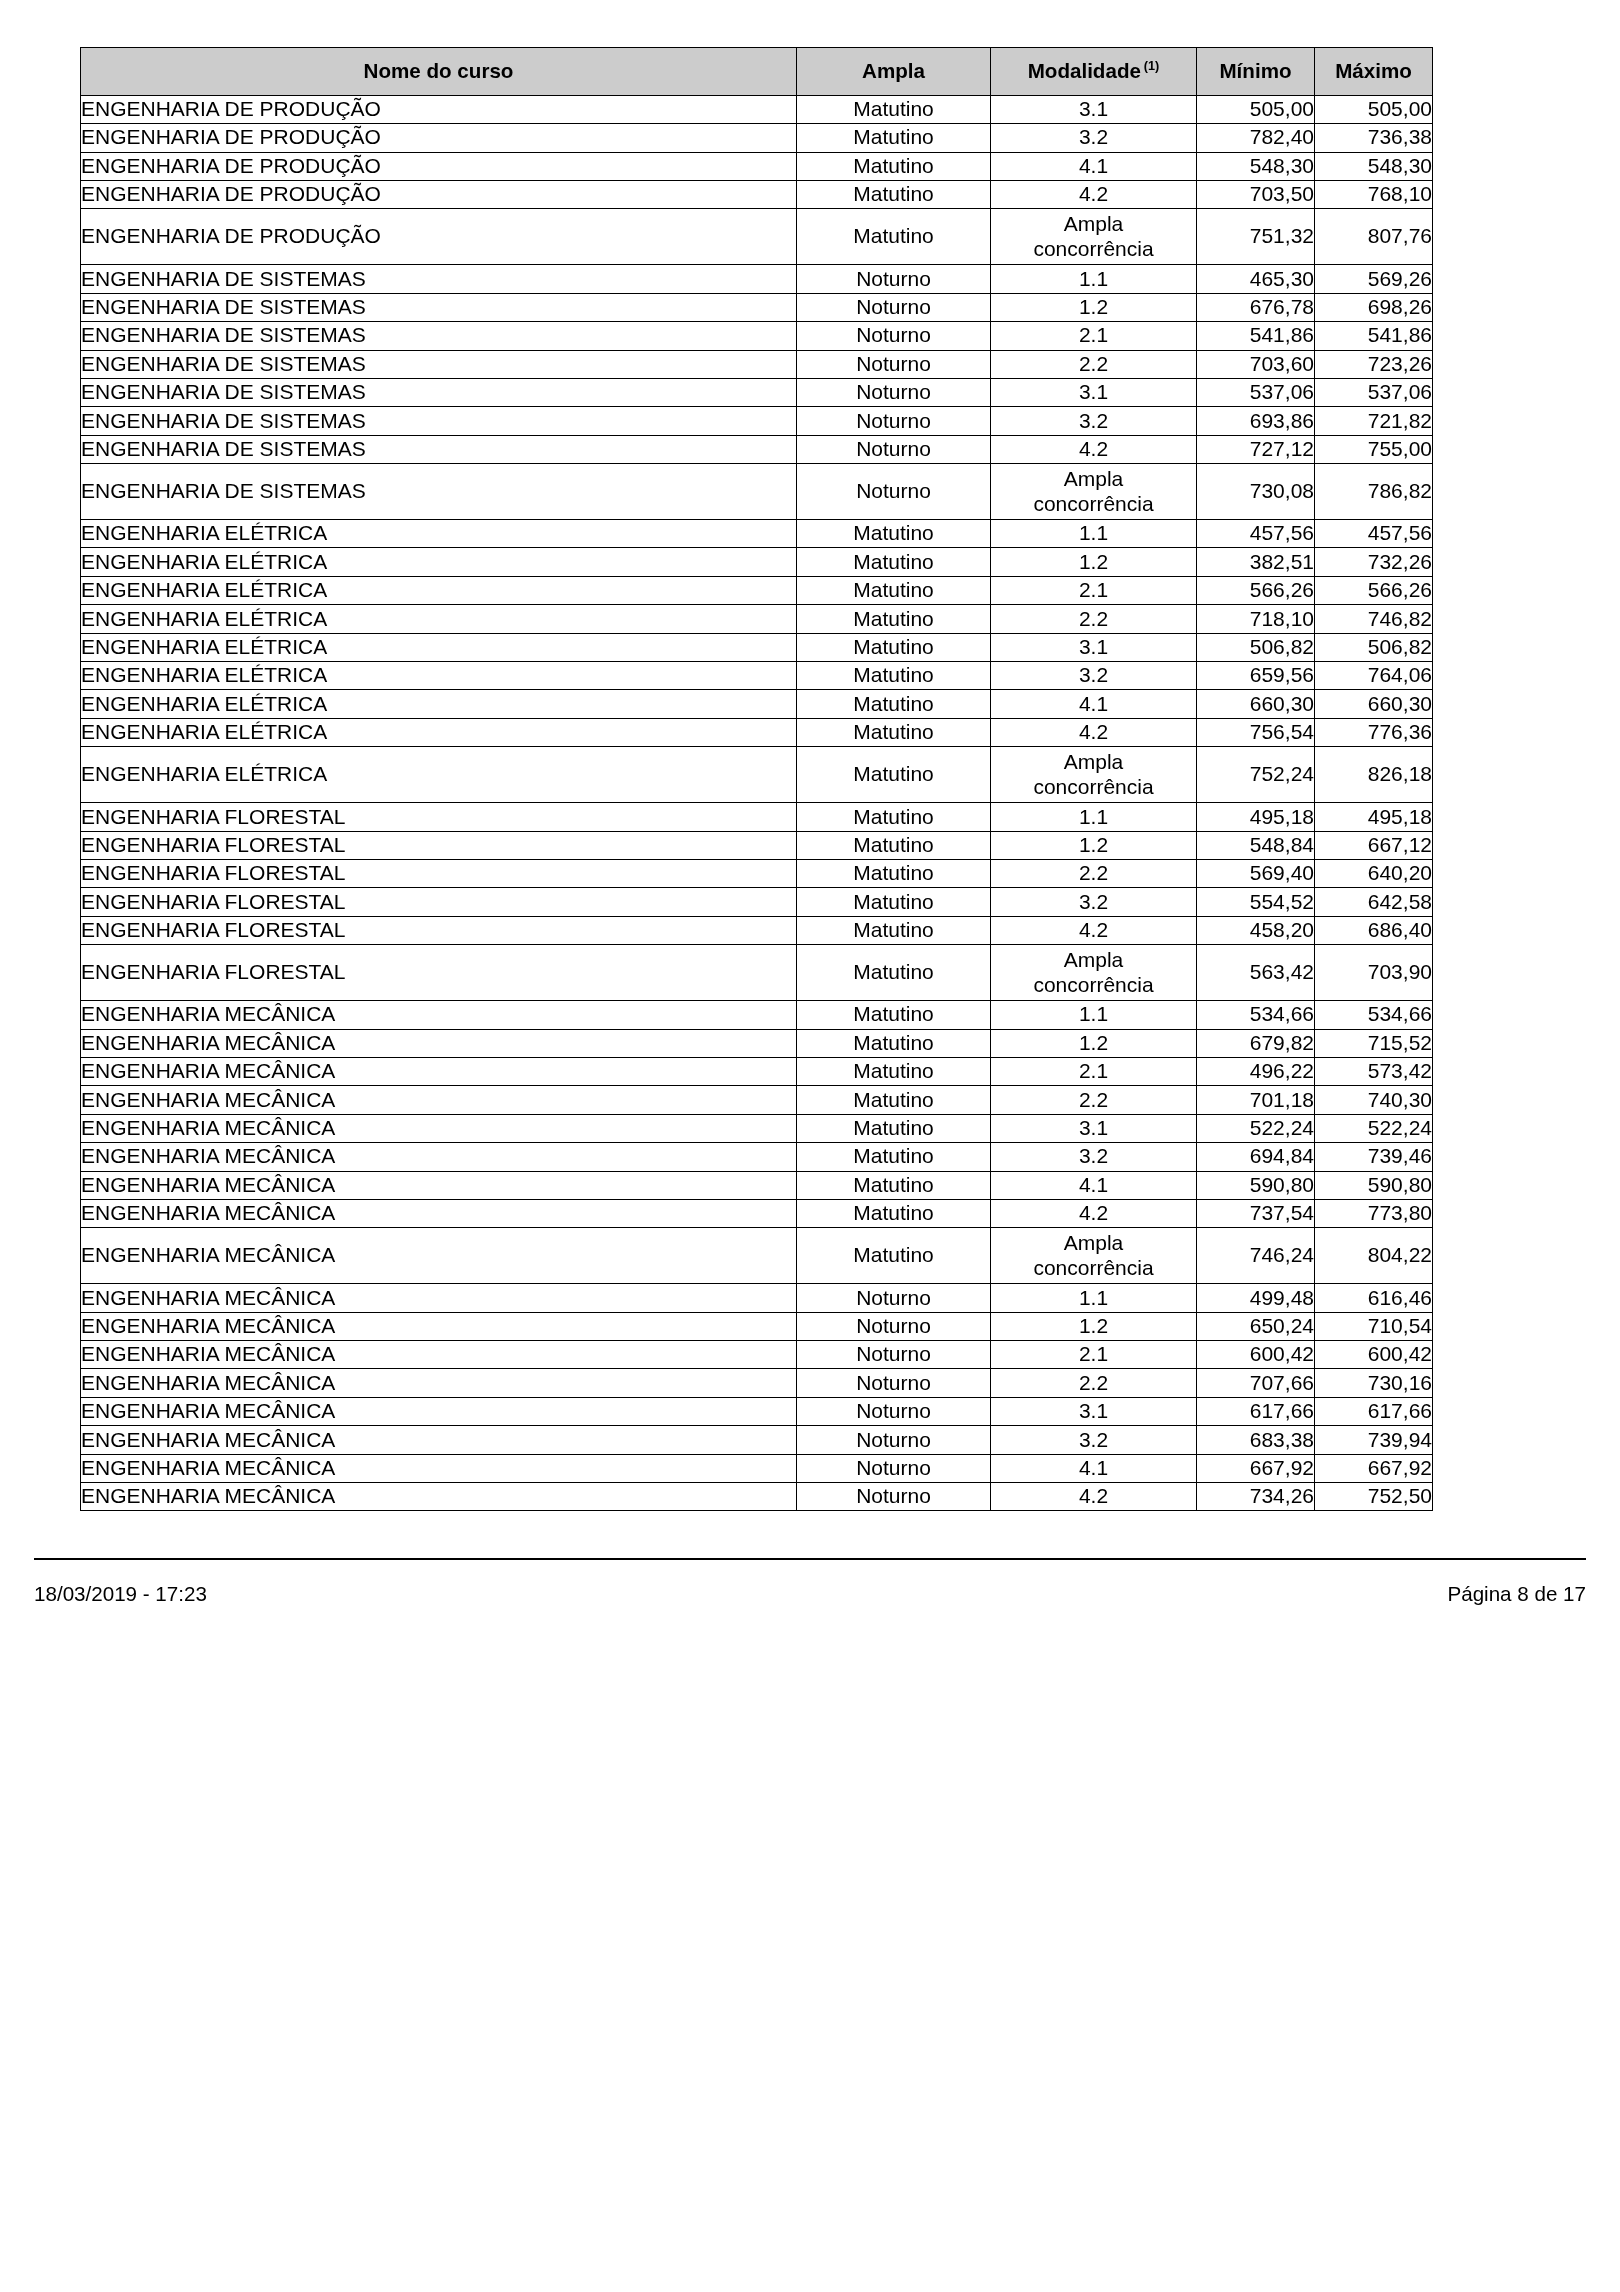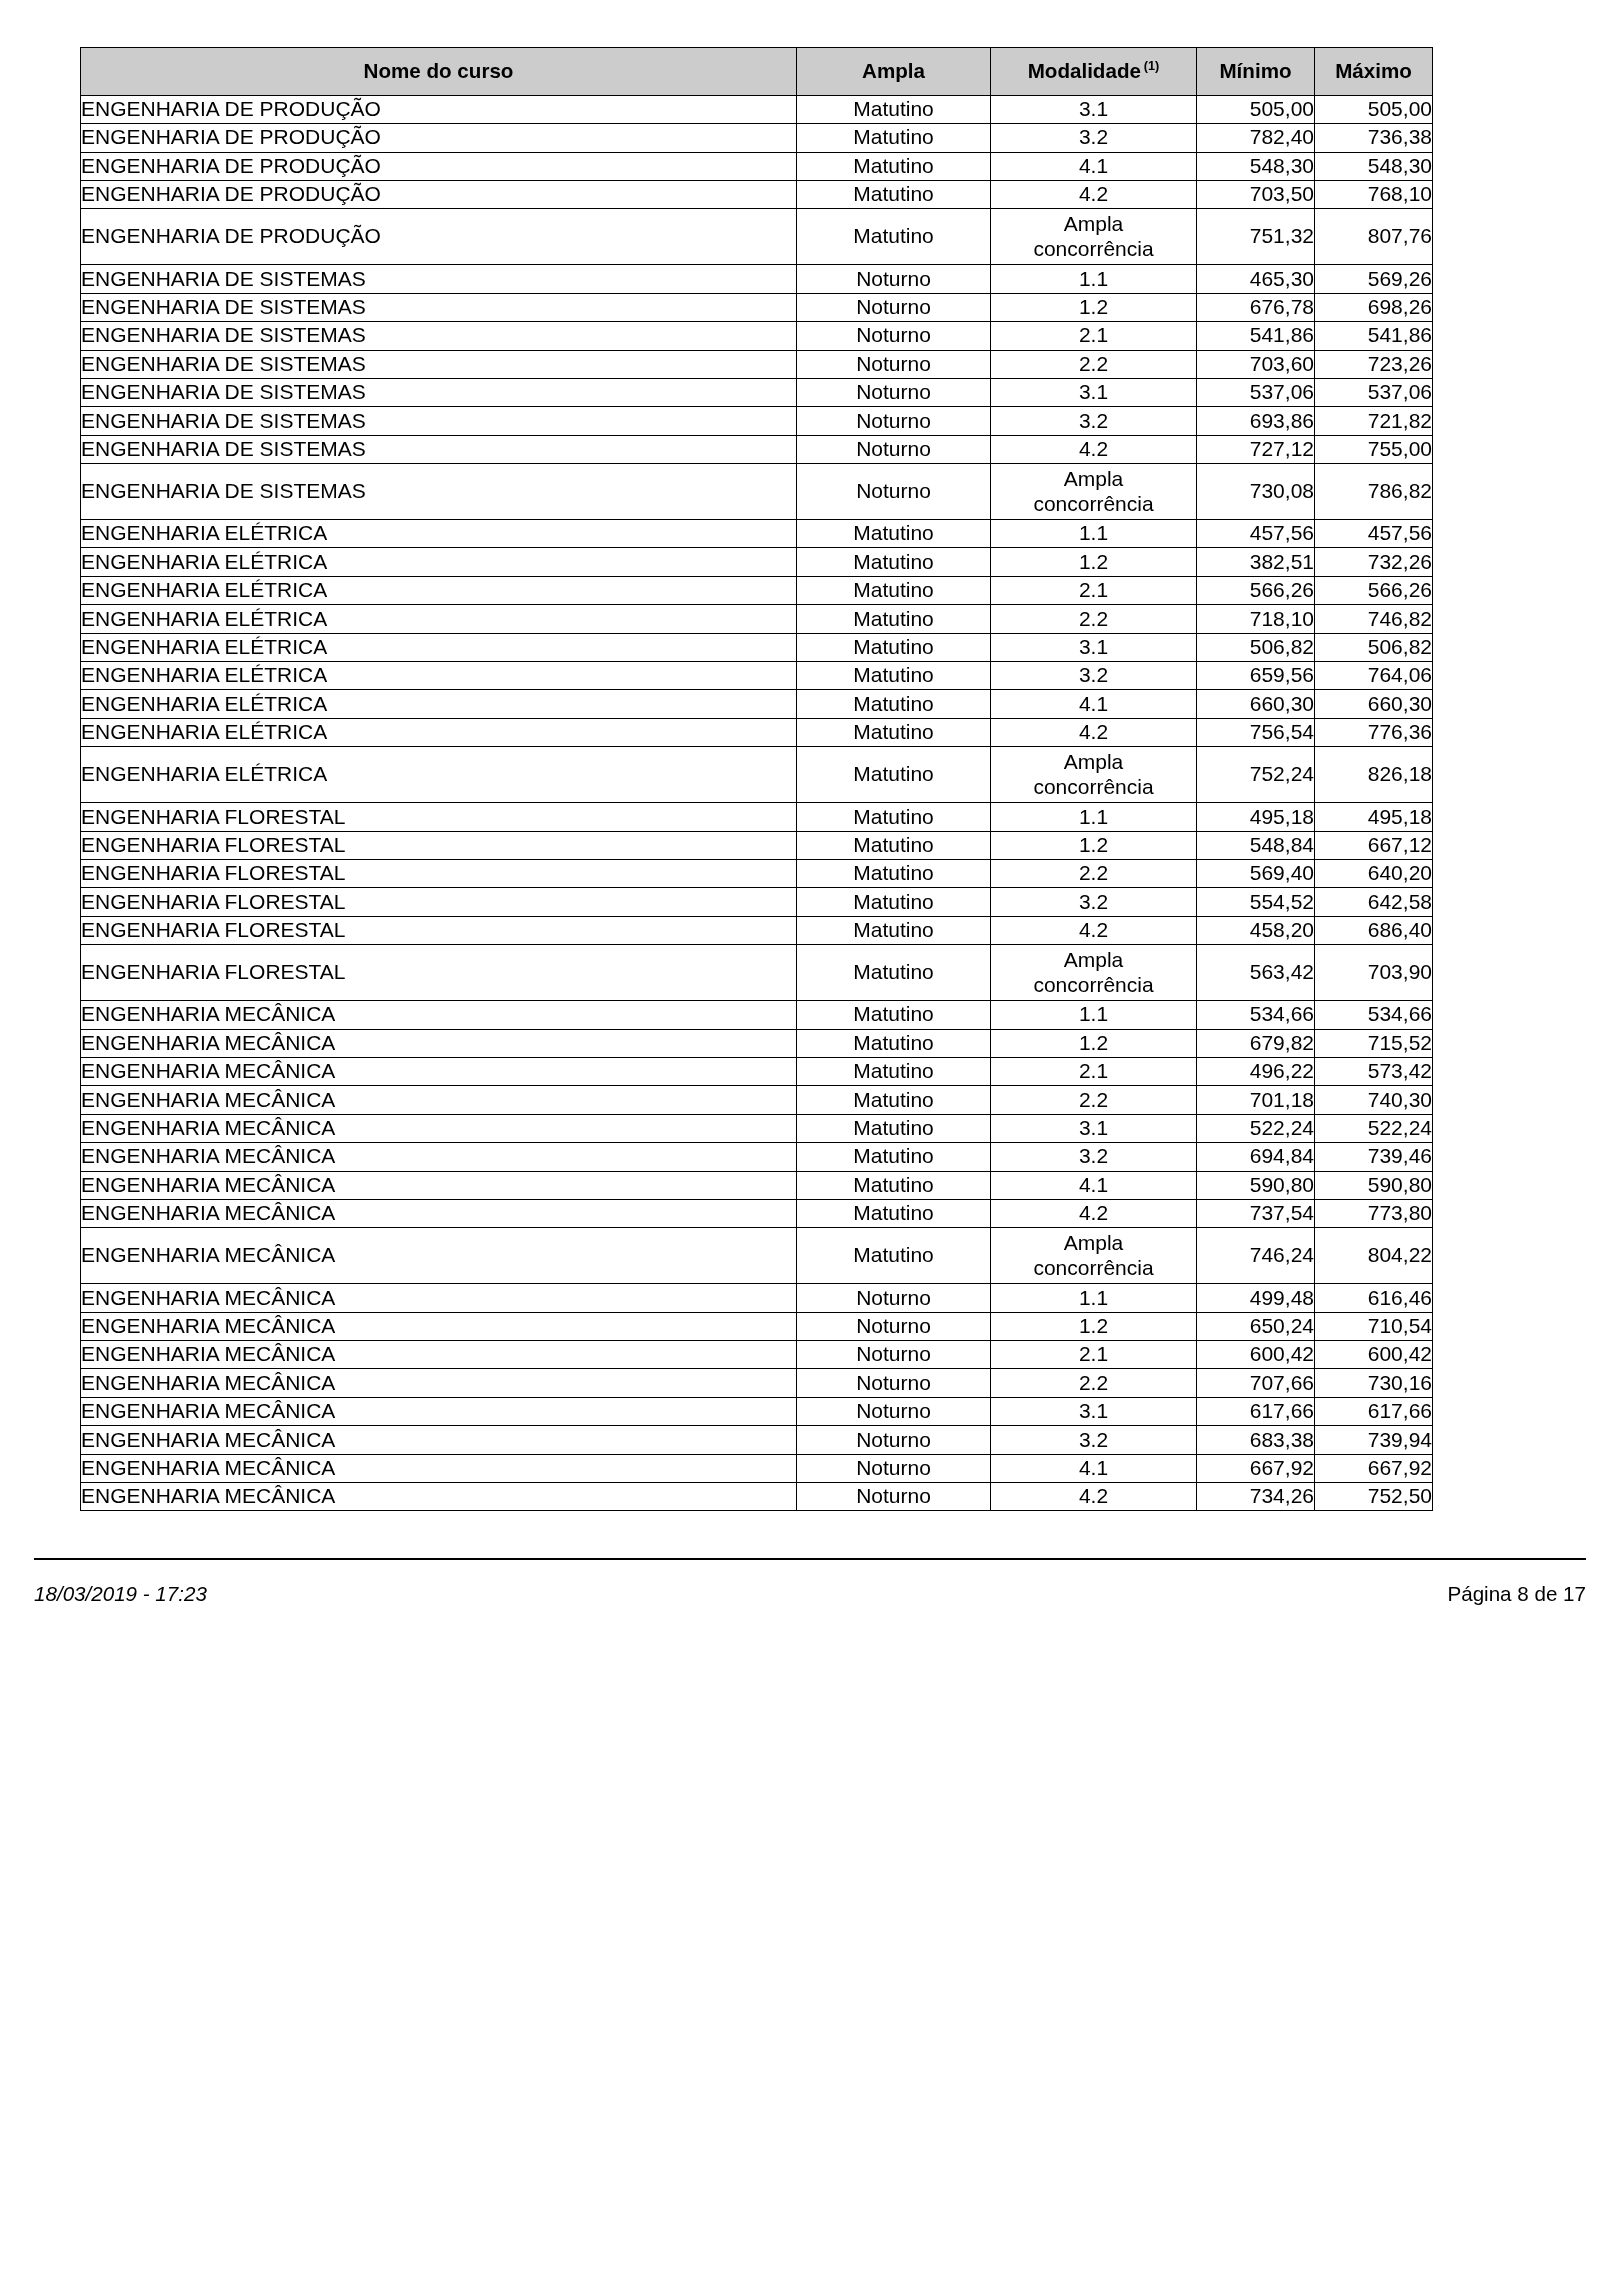--- a/index.html
+++ b/index.html
@@ -112,21 +112,21 @@
     margin: 9.8px 0 0 0;
     white-space: nowrap;
   }
   .footer-row {
     display: flex;
     justify-content: space-between;
     align-items: baseline;
     margin-top: 21.6px;
     font-size: 20.6px;
   }
-  .footer-left  { text-align: center; white-space: nowrap; font-style: italic; }
+  .footer-left  { text-align: center; white-space: nowrap; }
   .footer-right { text-align: left; white-space: nowrap; }
 </style>
 </head>
 <body>
 
 <div class="page">
 
   <div class="table-wrap">
     <table class="data">
       <colgroup>

